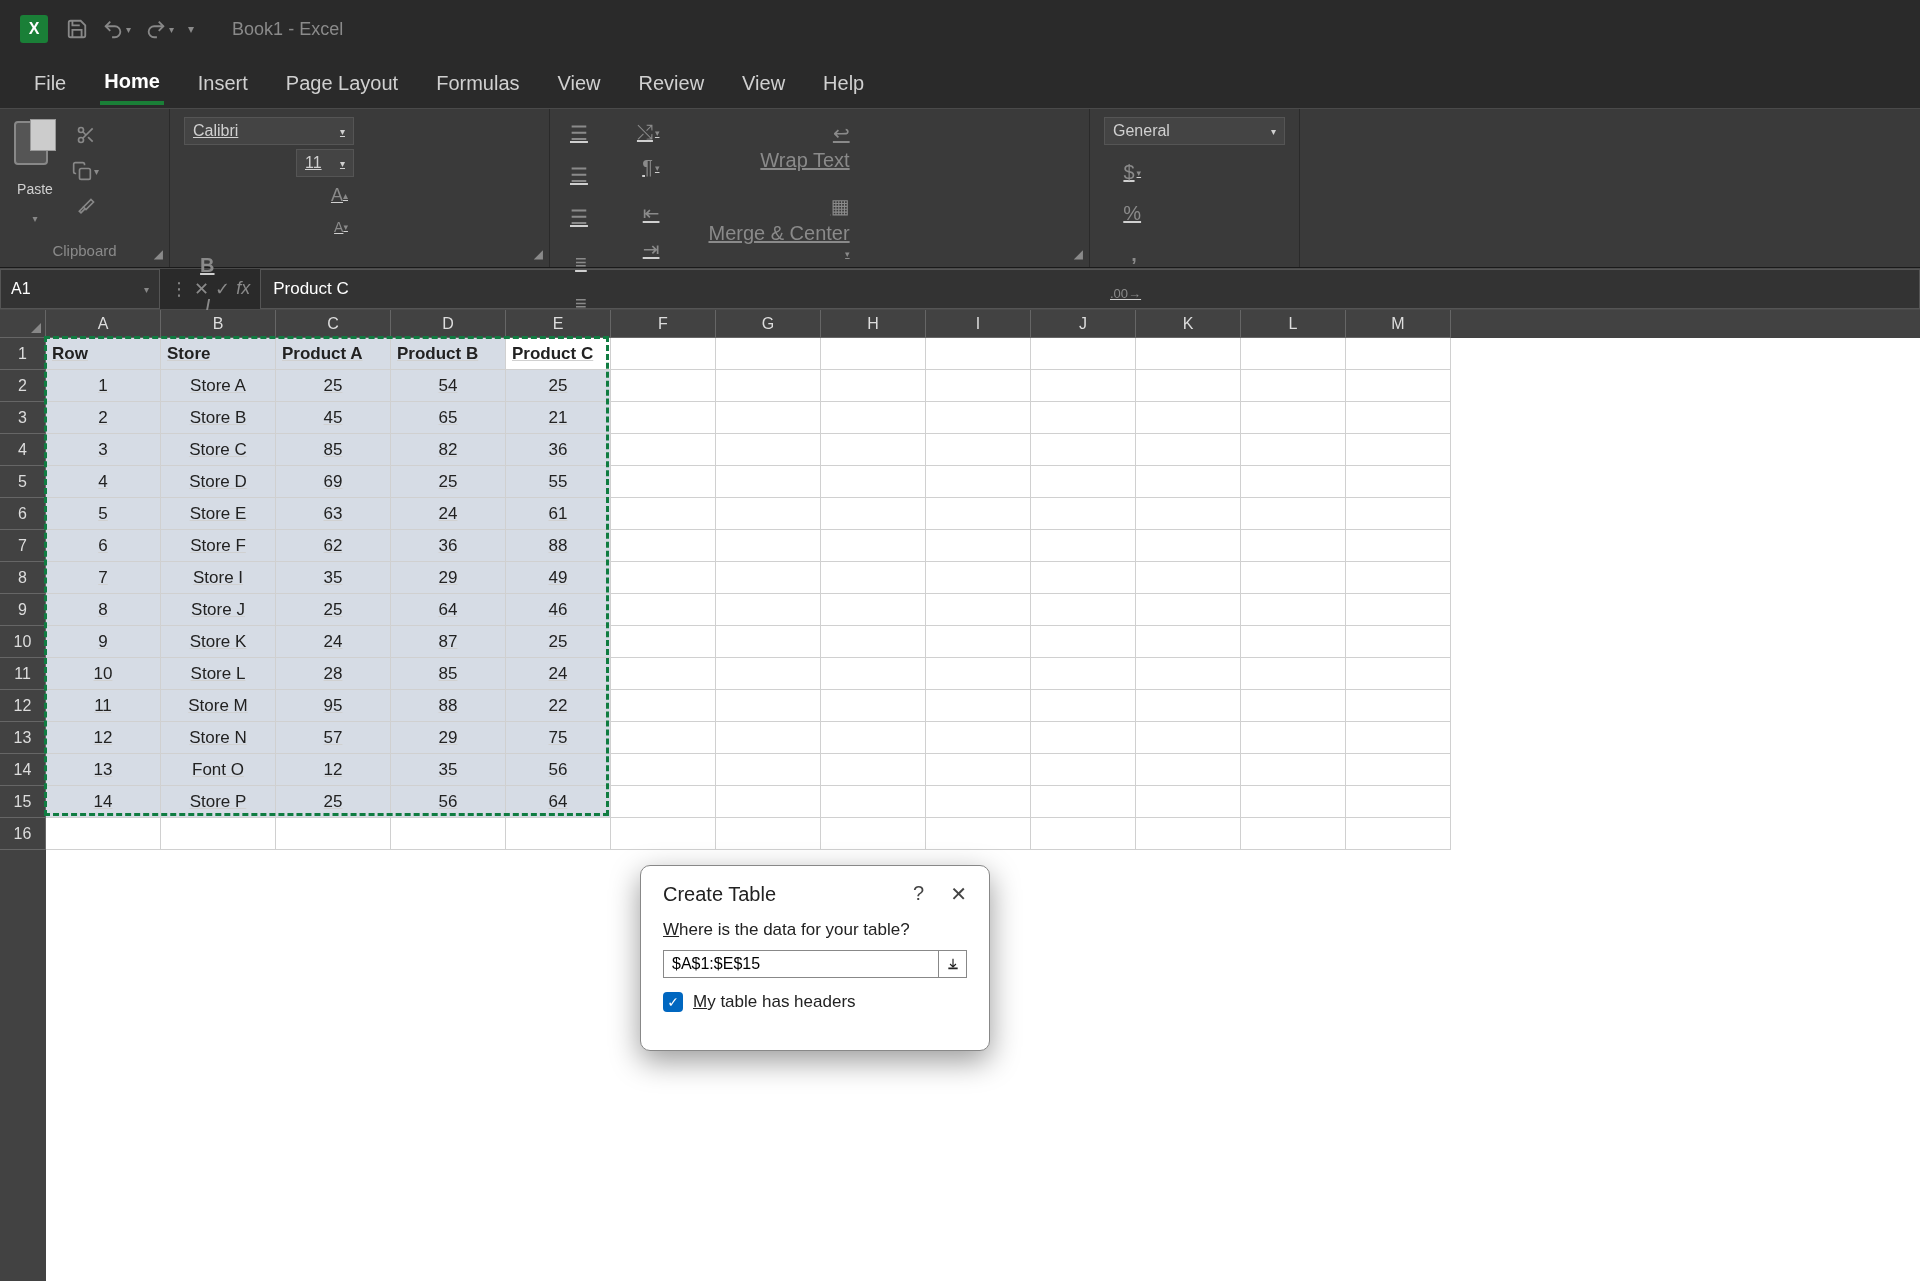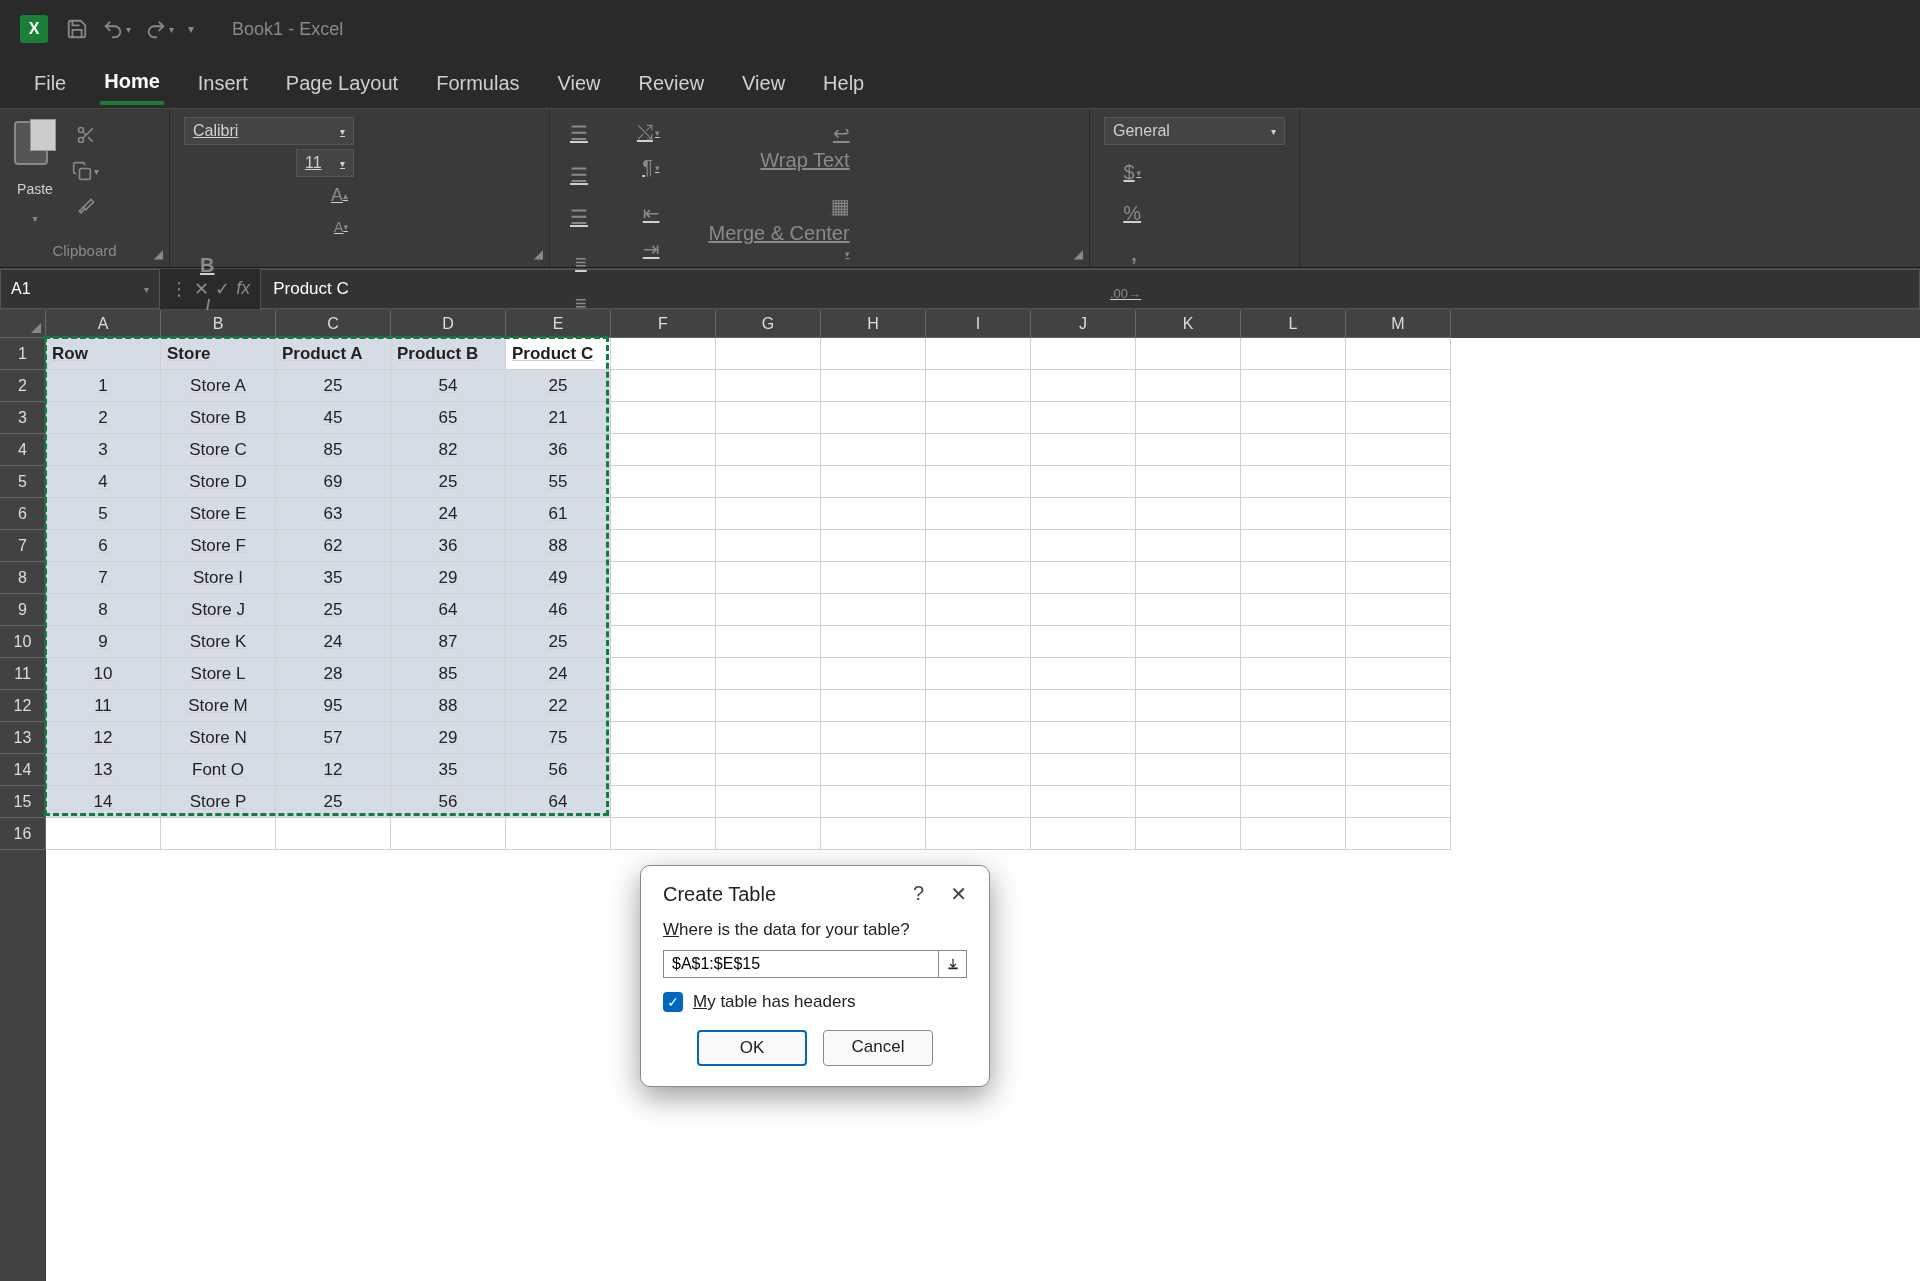--- a/index.html
+++ b/index.html
@@ -722,18 +722,14 @@
         <svg width="14" height="14" viewBox="0 0 24 24" fill="#222">
             <path d="M12 3l0 14M7 12l5 5 5-5" stroke="#222" stroke-width="2" fill="none"></path>
             <rect x="4" y="18" width="16" height="3"></rect>
           </svg>
       </div>
     </div>
     <div class="dlg-chk-row">
       <div class="dlg-chk">✓</div>
       <span class="underline-first">My table has headers</span>
     </div>
-    <div class="dlg-btns">
-      <div class="dlg-btn primary">OK</div>
-      <div class="dlg-btn">Cancel</div>
-    </div>
   </div>
 </div>
 
 </body></html>

